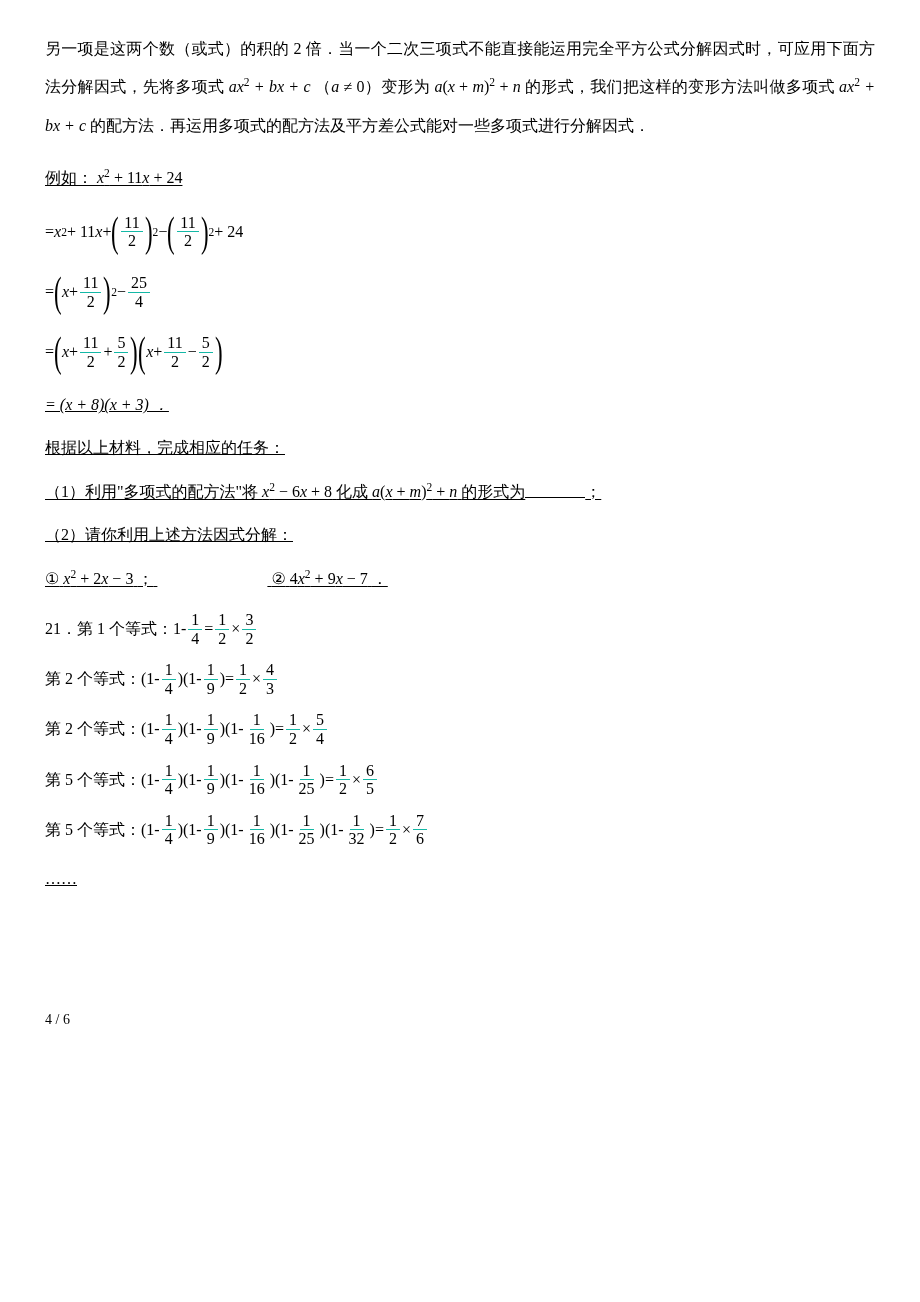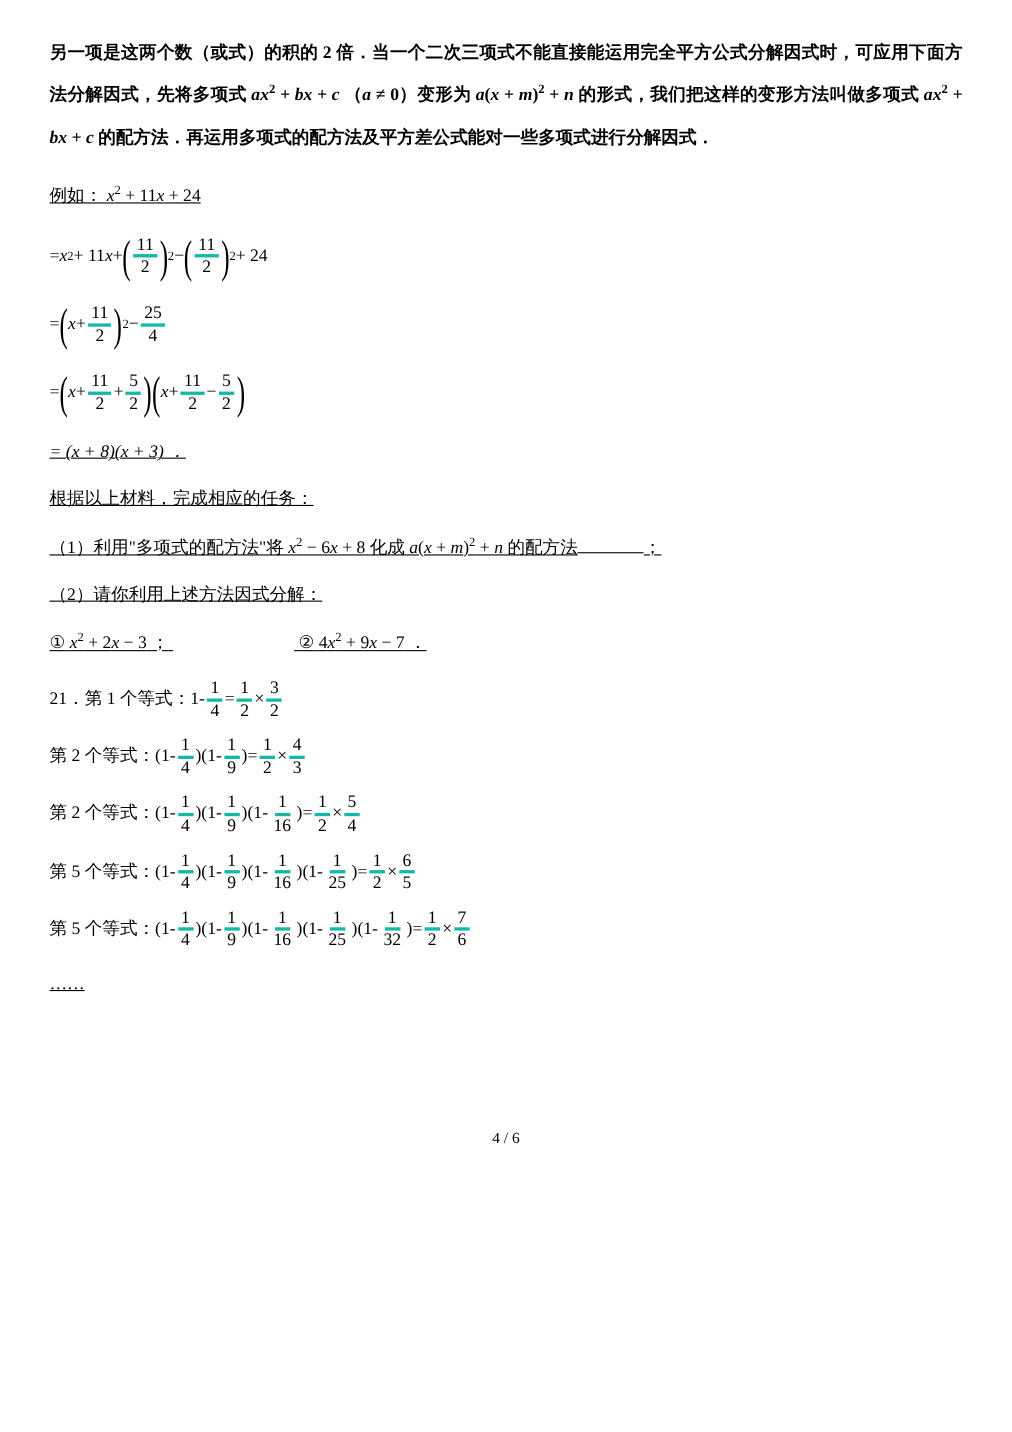--- a/index.html
+++ b/index.html
@@ -8,21 +8,20 @@
       font-family: "SimSun", "宋体", serif;
       font-size: 16px;
       color: #000000;
       width: 920px;
       padding: 30px 45px 40px 45px;
       line-height: 1.4;
     }
     .paragraph {
       text-align: justify;
       line-height: 2.4;
-      font-weight: bold;
     }
     .block {
       margin-top: 20px;
       margin-bottom: 20px;
       text-decoration: underline;
     }
     .math-line {
       margin-top: 24px;
       margin-bottom: 24px;
       display: flex;
@@ -30,21 +29,21 @@
     }
     .frac {
       display: inline-flex;
       flex-direction: column;
       align-items: center;
       vertical-align: middle;
       margin: 0 2px;
       font-family: "Times New Roman", serif;
     }
     .frac .num {
-      border-bottom: 3px solid #14b8a6;
+      border-bottom: 1px solid #14b8a6;
       padding: 0 3px;
       line-height: 1.1;
     }
     .frac .den {
       padding: 0 3px;
       line-height: 1.1;
     }
     .math-it {
       font-family: "Times New Roman", serif;
       font-style: italic;
@@ -83,21 +82,20 @@
       display: flex;
       align-items: center;
       margin: 14px 0;
       font-family: "Times New Roman", serif;
       text-align: right;
     }
     .eq-row .cn {
       font-family: "SimSun", "宋体", serif;
     }
     .footer {
-      text-align: center;
       margin-top: 120px;
       font-family: "Times New Roman", serif;
       font-size: 14px;
     }
     .circled {
       font-family: "SimSun", "宋体", serif;
     }
     .space-gap {
       display: inline-block;
       width: 110px;
@@ -203,21 +201,21 @@
 
 <div class="block">
   <span class="math-it">= (x + 8)(x + 3) ．</span>
 </div>
 
 <div class="block">根据以上材料，完成相应的任务：</div>
 
 <div class="block">
   <span>（1）利用"多项式的配方法"将 </span><span class="math-it">x</span><span class="sup">2</span><span class="math-rm"> − 6</span><span class="math-it">x</span><span class="math-rm"> + 8</span>
   <span> 化成 </span><span class="math-it">a</span><span class="math-rm">(</span><span class="math-it">x</span><span class="math-rm"> + </span><span class="math-it">m</span><span class="math-rm">)</span><span class="sup">2</span><span class="math-rm"> + </span><span class="math-it">n</span>
-  <span> 的配方法</span><span class="blank-line"></span><span>；</span>
+  <span> 的形式为</span><span class="blank-line"></span><span>；</span>
 </div>
 
 <div class="block">（2）请你利用上述方法因式分解：</div>
 <div class="block">
   <span class="circled">①</span>
   <span class="math-it">x</span><span class="sup">2</span><span class="math-rm"> + 2</span><span class="math-it">x</span><span class="math-rm"> − 3</span>
   <span>；</span>
   <span class="space-gap"></span>
   <span class="circled">②</span>
   <span class="math-rm"> 4</span><span class="math-it">x</span><span class="sup">2</span><span class="math-rm"> + 9</span><span class="math-it">x</span><span class="math-rm"> − 7</span>

